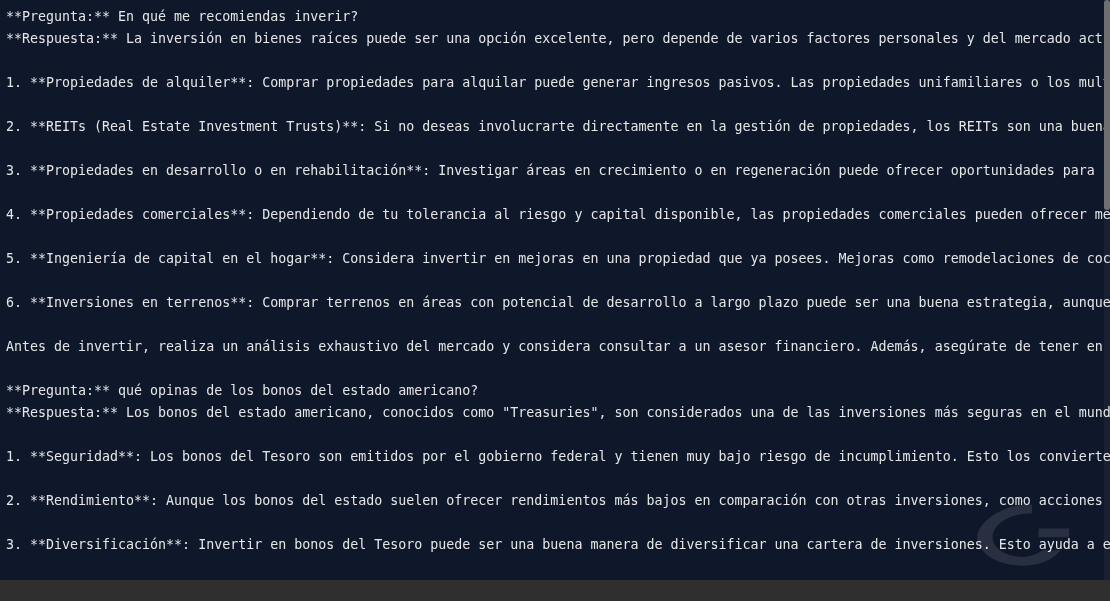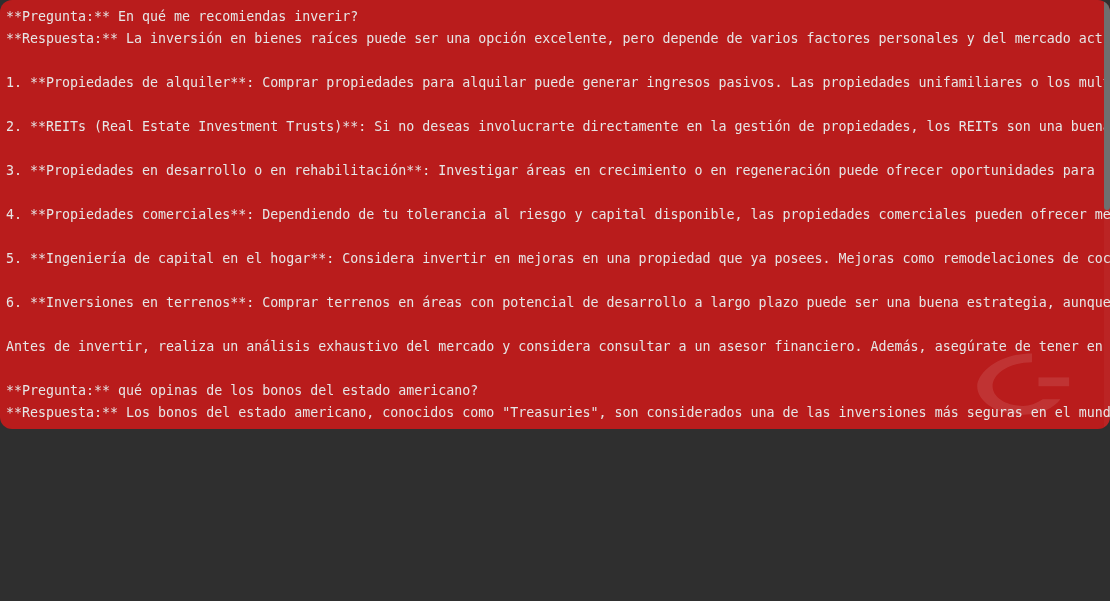--- a/index.html
+++ b/index.html
@@ -9,24 +9,23 @@
   }
   body {
     width: 1110px;
     height: 601px;
     overflow: hidden;
     font-family: "DejaVu Sans Mono", monospace;
   }
   .viewport {
     position: relative;
     width: 1110px;
-    height: 429px;
-    background: #b91c1c;
+    height: 580px;
+    background: #0f172a;
     overflow: hidden;
-    border-radius: 12px;
   }
   .content {
     position: absolute;
     top: 0;
     left: 0;
     width: 1700px;
     padding: 6px 0 0 6px;
     box-sizing: border-box;
   }
   .line {

